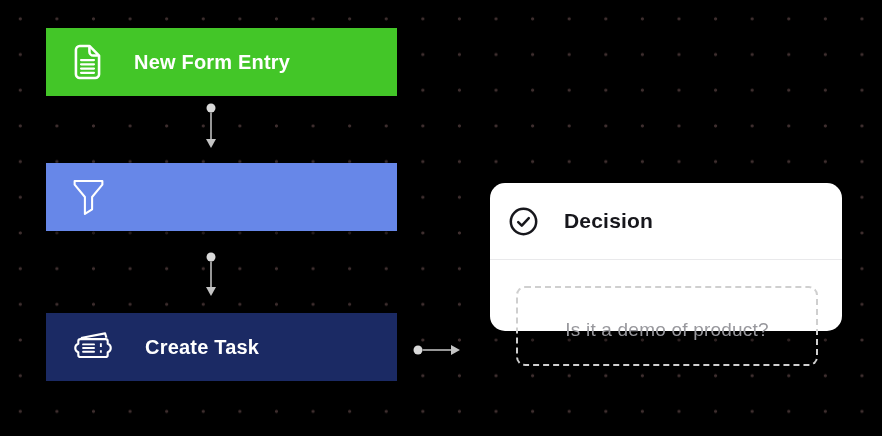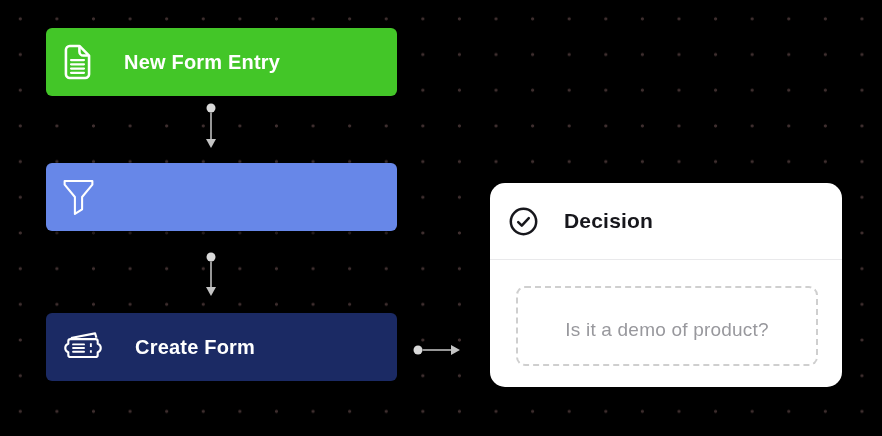--- a/index.html
+++ b/index.html
@@ -12,24 +12,24 @@
     background-image: radial-gradient(circle, #3f2f2f 1.2px, rgba(0,0,0,0) 1.9px);
     background-size: 36.6px 35.7px;
     background-position: 2px 1px;
     font-family: "Liberation Sans", sans-serif;
   }
   .node {
     position: absolute;
     left: 46px;
     width: 351px;
     height: 68px;
-    border-radius: 6px;
+    border-radius: 0;
     display: flex;
     align-items: center;
-    padding-left: 16px;
+    padding-left: 26px;
     gap: 31px;
     box-sizing: border-box;
     box-shadow: 0 6px 16px rgba(0,0,0,0.65);
     cursor: pointer;
   }
   .node-label {
     color: #ffffff;
     font-size: 20px;
     font-weight: 700;
     letter-spacing: 0.2px;
@@ -43,21 +43,21 @@
   .connector { position: absolute; pointer-events: none; }
   #conn-v1 { left: 203px; top: 103px; }
   #conn-v2 { left: 203px; top: 250px; }
   #conn-h1 { left: 411px; top: 342px; }
 
   .decision-card {
     position: absolute;
     left: 490px;
     top: 183px;
     width: 352px;
-    height: 204px;
+    height: 148px;
     background: #ffffff;
     border-radius: 15px;
     box-shadow: 0 8px 20px rgba(0,0,0,0.6);
     box-sizing: border-box;
     cursor: pointer;
   }
   .card-header {
     height: 77px;
     display: flex;
     align-items: center;
@@ -128,21 +128,21 @@
 
   <div class="node" id="node-2" style="background-color: rgb(27, 42, 100);">
     <span class="node-icon">
       <svg width="42" height="32" viewBox="0 0 40 30" fill="none">
         <path d="M8.5 6.5 L31.5 2 L32.8 6.2" stroke="#ffffff" stroke-width="2" stroke-linejoin="round"></path>
         <path d="M8 7.5 H32 Q34 7.5 34 9.5 V12 A4.2 4.2 0 0 1 34 20 V22.5 Q34 24.5 32 24.5 H8 Q6 24.5 6 22.5 V20 A4.2 4.2 0 0 1 6 12 V9.5 Q6 7.5 8 7.5 Z" stroke="#ffffff" stroke-width="2" stroke-linejoin="round"></path>
         <path d="M10.5 12.5h10.5M10.5 16h10.5M10.5 19.5h10.5" stroke="#ffffff" stroke-width="1.8" stroke-linecap="round"></path>
         <path d="M27.5 11.5v9" stroke="#ffffff" stroke-width="1.8" stroke-dasharray="3.5 3"></path>
       </svg>
     </span>
-    <span class="node-label">Create Form</span>
+    <span class="node-label">Create Task</span>
   </div>
 
   <svg class="connector" id="conn-h1" width="52" height="16">
     <circle cx="7" cy="8" r="4.5" fill="#d9d9d9"></circle>
     <line x1="11.5" y1="8" x2="40" y2="8" stroke="#a8a8a8" stroke-width="1.8"></line>
     <polygon points="40,3 40,13 49,8" fill="#c4c4c4"></polygon>
   </svg>
 
   <div class="decision-card">
     <div class="card-header">

